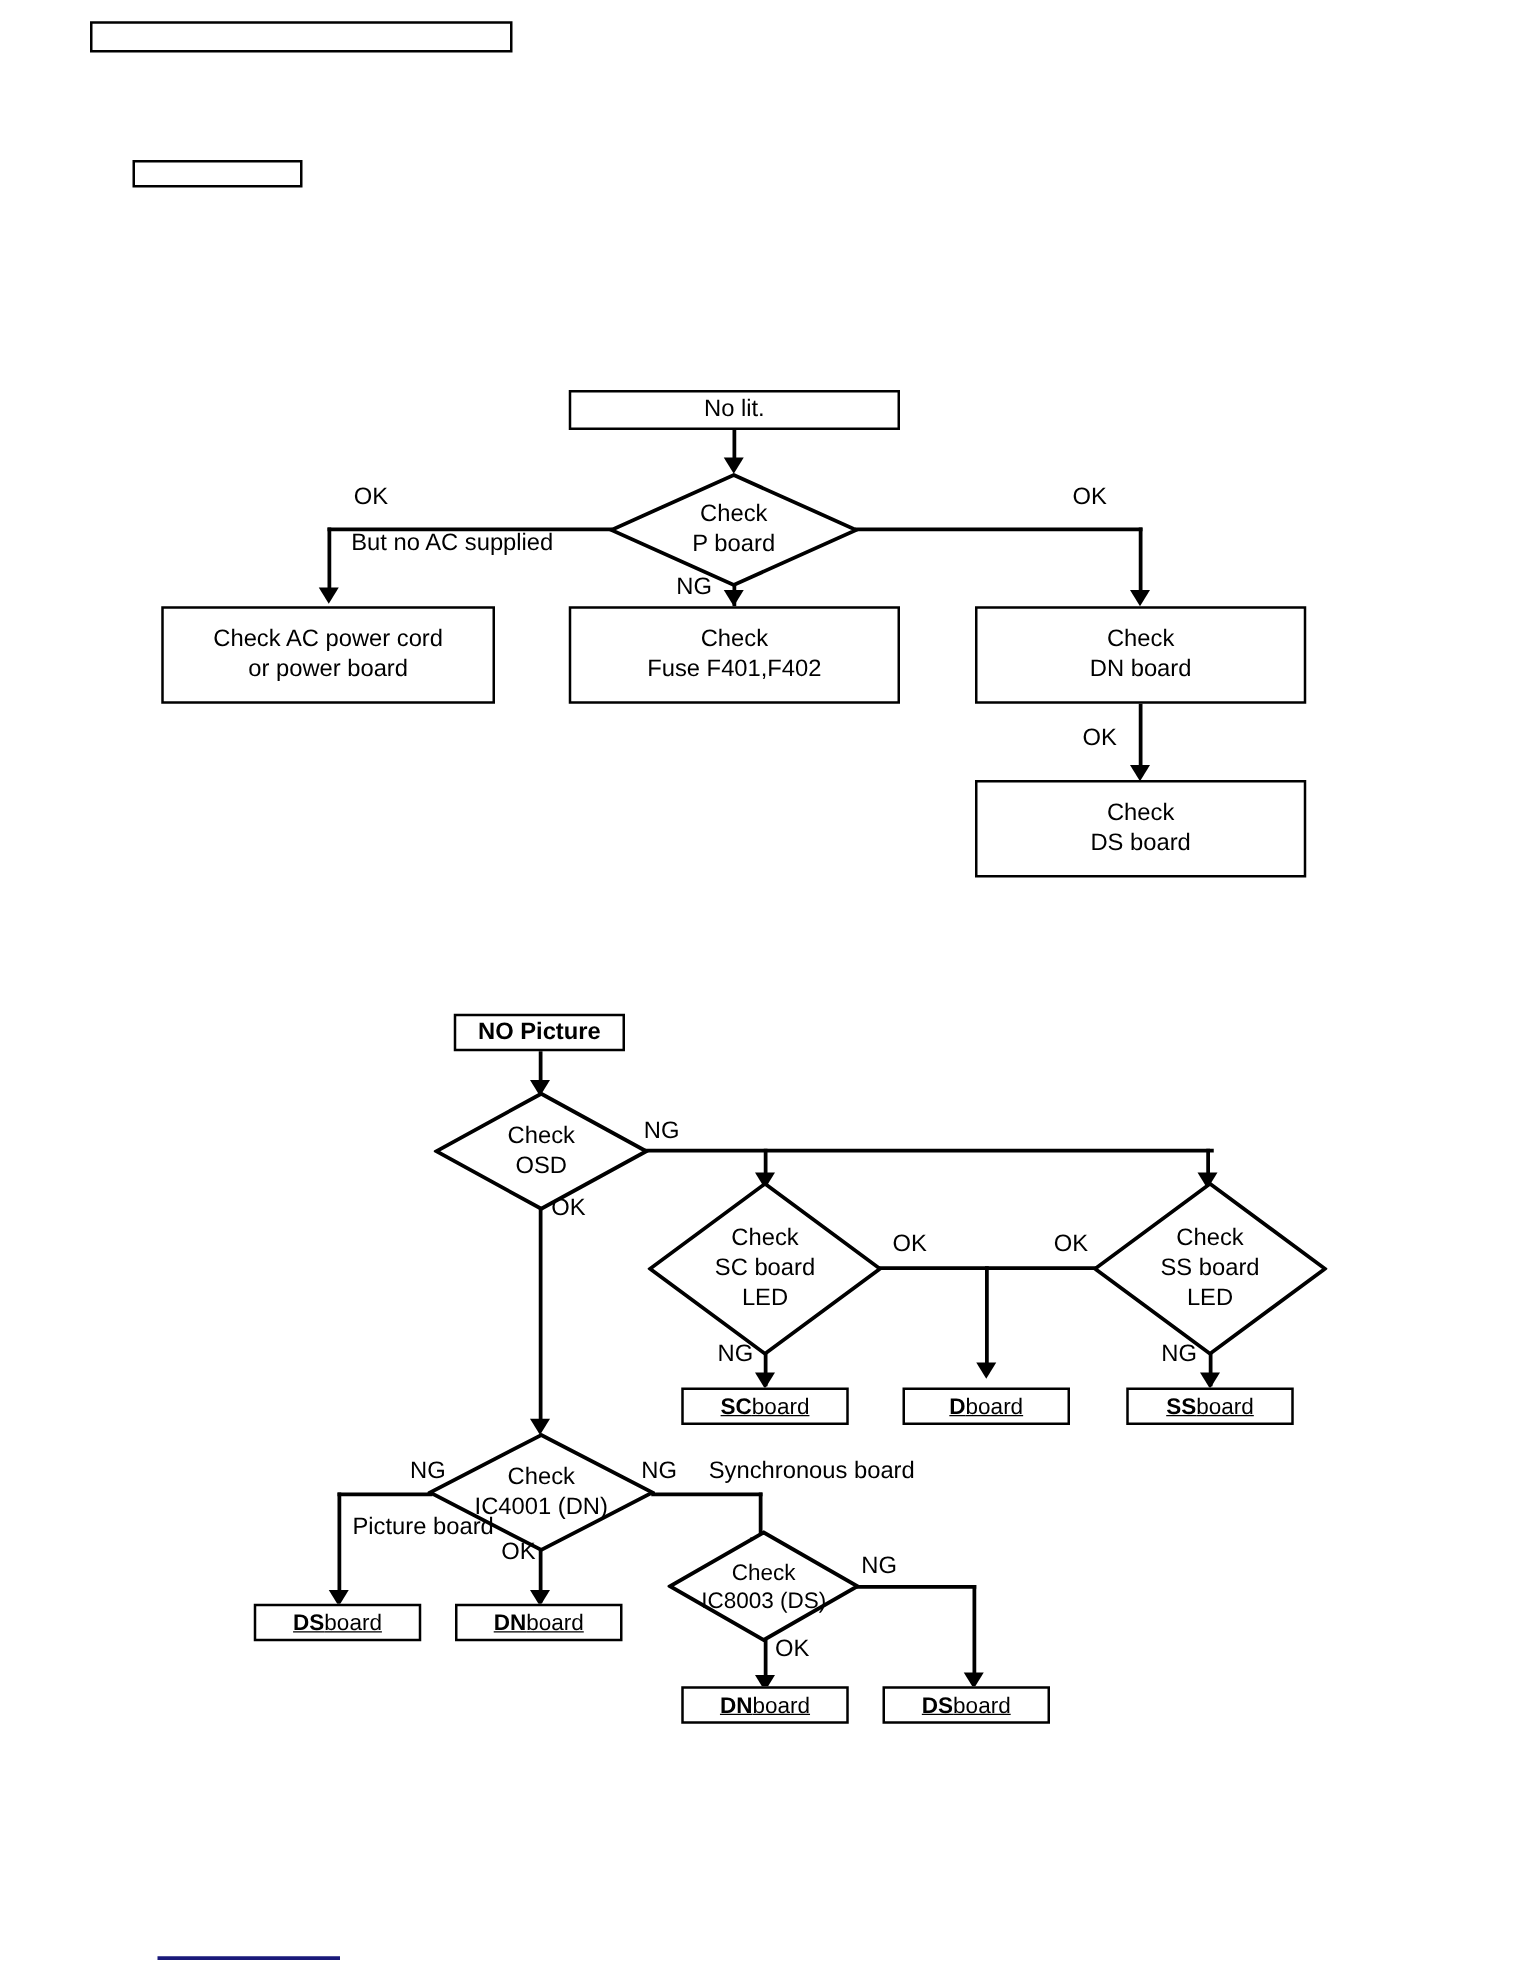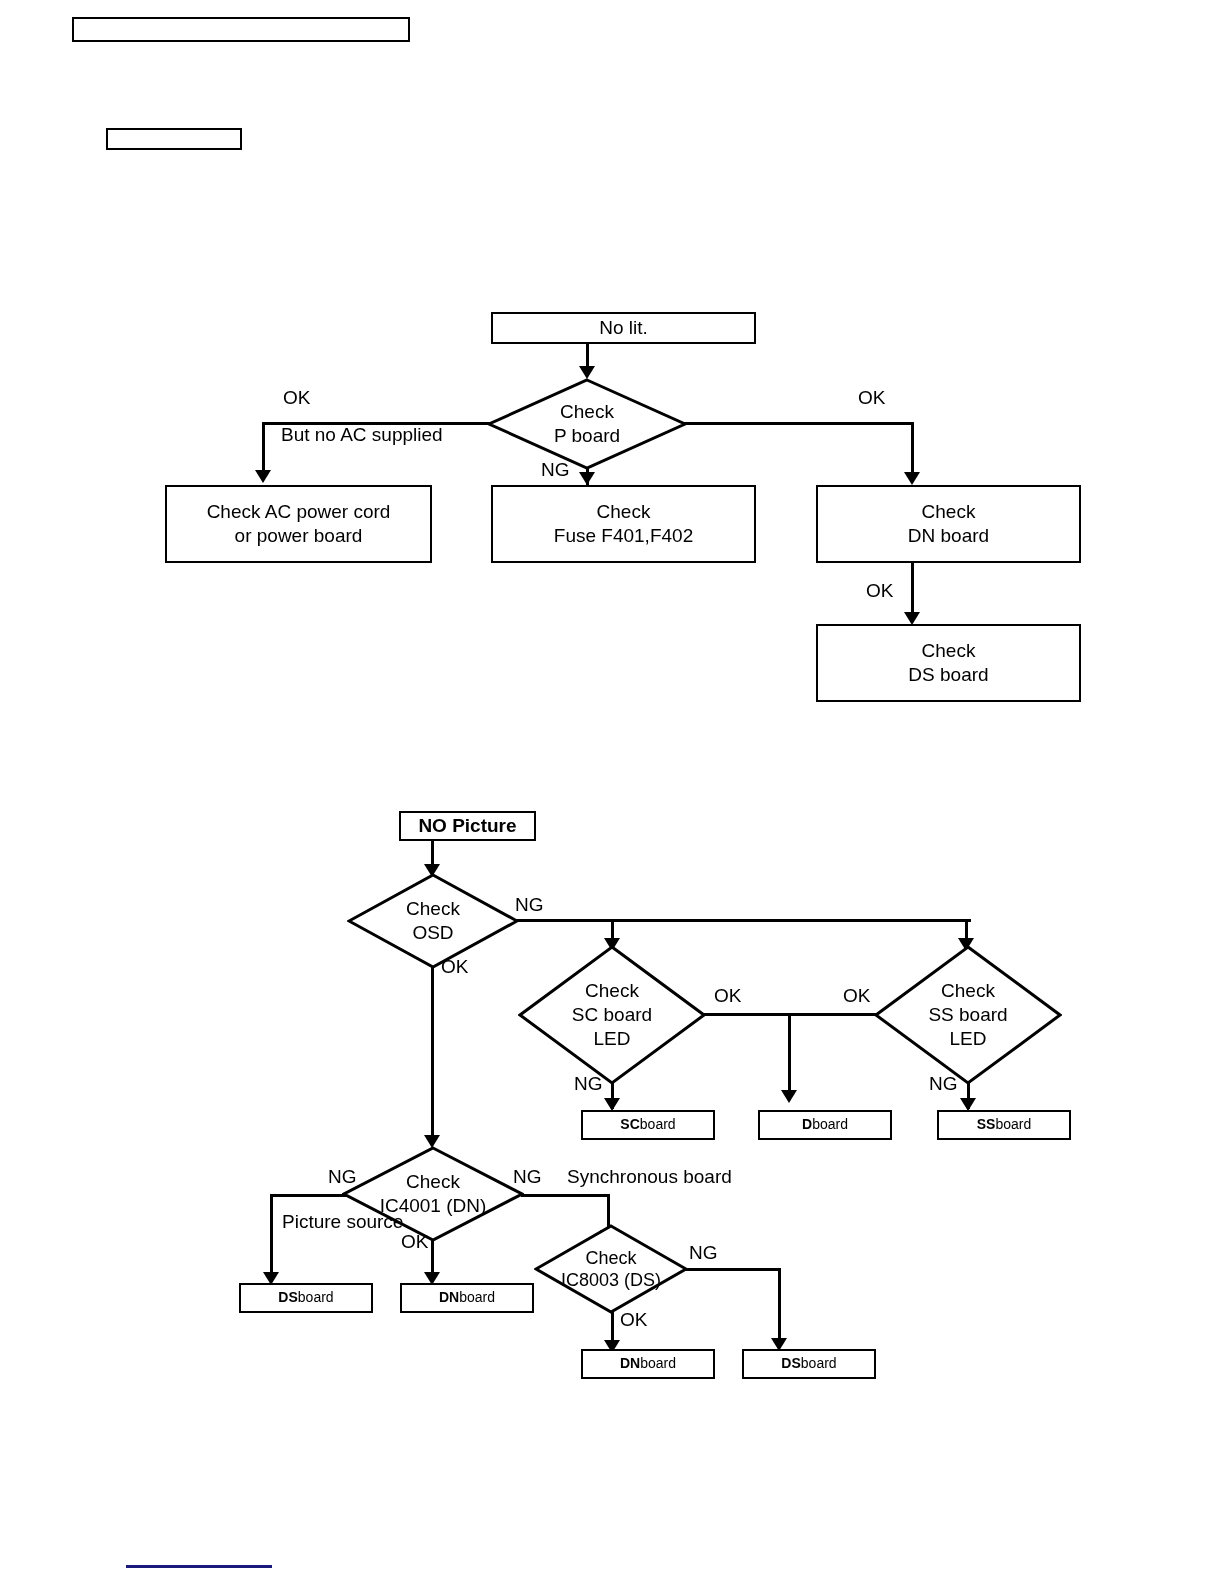--- a/index.html
+++ b/index.html
@@ -31,23 +31,22 @@
     box-sizing: border-box;
     border: 2px solid #000000;
     background: #ffffff;
     display: flex;
     align-items: center;
     justify-content: center;
     text-align: center;
     font-size: 19px;
     line-height: 1.25;
     white-space: pre-line;
-    margin-left: 36px;
-  }
-  .node.small { font-size: 14px; }
+  }
+  .node.small { font-size: 18px; text-decoration: underline; }
 
   
   .diamond {
     position: absolute;
   }
   .diamond svg { display: block; }
   .diamond .dlabel {
     position: absolute;
     left: 0; top: 0; right: 0; bottom: 0;
     display: flex;
@@ -226,21 +225,21 @@
       </svg>
       <div class="dlabel">Check
 IC4001 (DN)</div>
     </div>
 
     <div class="ln h" style="left:270px; top:1194px; width:76px;"></div>
     <div class="ln v" style="left:270px; top:1194px; height:84px;"></div>
     <div class="arrowhead" style="left:263px; top:1272px;"></div>
 
     <div class="edge-label" style="left:328px; top:1167px;">NG</div>
-    <div class="edge-label" style="left:282px; top:1212px;">Picture source</div>
+    <div class="edge-label" style="left:282px; top:1212px;">Picture board</div>
 
     <div class="ln v" style="left:431px; top:1240px; height:42px;"></div>
     <div class="arrowhead" style="left:424px; top:1272px;"></div>
     <div class="edge-label" style="left:401px; top:1232px;">OK</div>
 
     <div class="ln h" style="left:521px; top:1194px; width:89px;"></div>
     <div class="ln v" style="left:607px; top:1194px; height:42px;"></div>
     <div class="arrowhead" style="left:600px; top:1230px;"></div>
 
     <div class="edge-label" style="left:513px; top:1167px;">NG</div>

